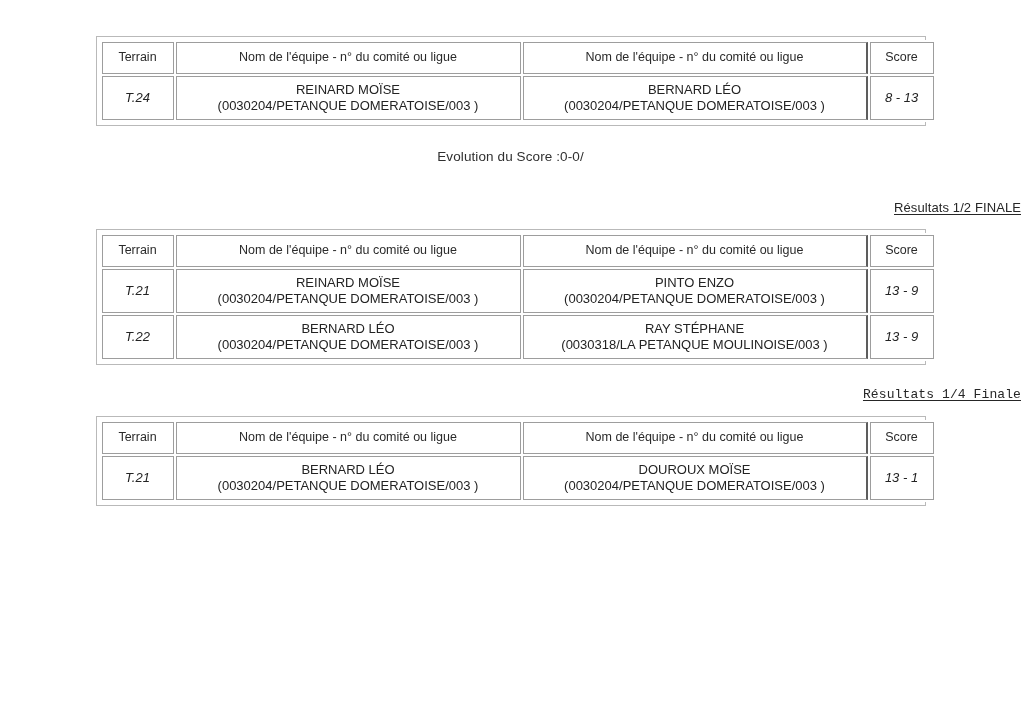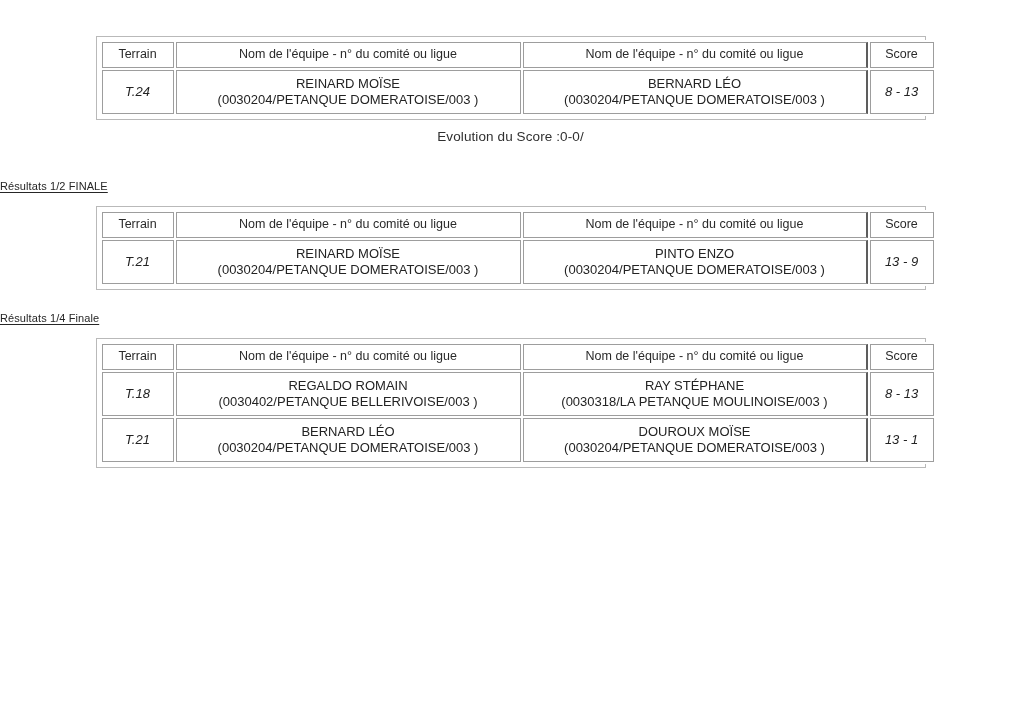--- a/index.html
+++ b/index.html
@@ -31,22 +31,22 @@
   }
 
   
   .note-line {
     text-align: center;
     font-size: 13.5px;
     color: #303030;
     letter-spacing: .1px;
   }
   .section-heading {
-    text-align: left;
-    font-size: 11px;
+    text-align: right;
+    font-size: 13px;
     color: #262626;
     letter-spacing: .1px;
   }
   .section-heading .u {
     text-decoration: underline;
     text-underline-offset: 2px;
   }
 
   
   .tbl-frame {
@@ -76,45 +76,45 @@
     box-sizing: border-box;
   }
 
   
   col.c-terrain { width: 72px; }
   col.c-team    { width: 345px; }
   col.c-score   { width: 64px; }
 
   
   table.res thead td {
-    height: 26px;
+    height: 32px;
     padding: 3px 4px;
     font-size: 12.5px;
     color: #2a2a2a;
   }
 
   
   table.res .sep-left  { border-right: 2px solid #5d5d5d; }
 
   
   table.res tbody td { height: 44px; }
   table.res tbody td.tall { height: 58px; }
 
   .team-name  { display: block; white-space: nowrap; }
   .team-club  { display: block; }
   .team-club.wrap { white-space: normal; }
 
   .terrain, .score { white-space: nowrap; font-size: 13px; font-style: italic; }
 
   
   .sec-1   { margin-top: 36px; }
-  .note-1  { margin-top: 9px; }
+  .note-1  { margin-top: 23px; }
   .head-2  { margin-top: 36px; }
   .sec-2   { margin-top: 14px; }
-  .head-3  { margin-top: 22px; }
+  .head-3  { margin-top: 22px; font-family: Liberation Mono, monospace; }
   .sec-3   { margin-top: 14px; }
 </style>
 </head>
 <body>
 
 <div class="page">
 
   <div class="section sec-1">
     <div class="tbl-frame">
       <table class="res">
@@ -179,20 +179,32 @@
             <td>
               <span class="team-name">REINARD MOÏSE</span>
               <span class="team-club">(0030204/PETANQUE DOMERATOISE/003 )</span>
             </td>
             <td class="sep-left">
               <span class="team-name">PINTO ENZO</span>
               <span class="team-club">(0030204/PETANQUE DOMERATOISE/003 )</span>
             </td>
             <td class="score">13 - 9</td>
           </tr>
+          <tr>
+            <td class="terrain">T.22</td>
+            <td>
+              <span class="team-name">BERNARD LÉO</span>
+              <span class="team-club">(0030204/PETANQUE DOMERATOISE/003 )</span>
+            </td>
+            <td class="sep-left">
+              <span class="team-name">RAY STÉPHANE</span>
+              <span class="team-club">(0030318/LA PETANQUE MOULINOISE/003 )</span>
+            </td>
+            <td class="score">13 - 9</td>
+          </tr>
         </tbody>
       </table>
     </div>
   </div>
 
   <div class="section-heading head-3">
     <span class="u">Résultats 1/4 Finale</span>
   </div>
 
   <div class="section sec-3">
@@ -207,32 +219,20 @@
         <thead>
           <tr>
             <td>Terrain</td>
             <td>Nom de l'équipe - n° du comité ou ligue</td>
             <td class="sep-left">Nom de l'équipe - n° du comité ou ligue</td>
             <td>Score</td>
           </tr>
         </thead>
         <tbody>
           <tr>
-            <td class="terrain">T.18</td>
-            <td>
-              <span class="team-name">REGALDO ROMAIN</span>
-              <span class="team-club">(0030402/PETANQUE BELLERIVOISE/003 )</span>
-            </td>
-            <td class="sep-left">
-              <span class="team-name">RAY STÉPHANE</span>
-              <span class="team-club">(0030318/LA PETANQUE MOULINOISE/003 )</span>
-            </td>
-            <td class="score">8 - 13</td>
-          </tr>
-          <tr>
             <td class="terrain">T.21</td>
             <td>
               <span class="team-name">BERNARD LÉO</span>
               <span class="team-club">(0030204/PETANQUE DOMERATOISE/003 )</span>
             </td>
             <td class="sep-left">
               <span class="team-name">DOUROUX MOÏSE</span>
               <span class="team-club">(0030204/PETANQUE DOMERATOISE/003 )</span>
             </td>
             <td class="score">13 - 1</td>

